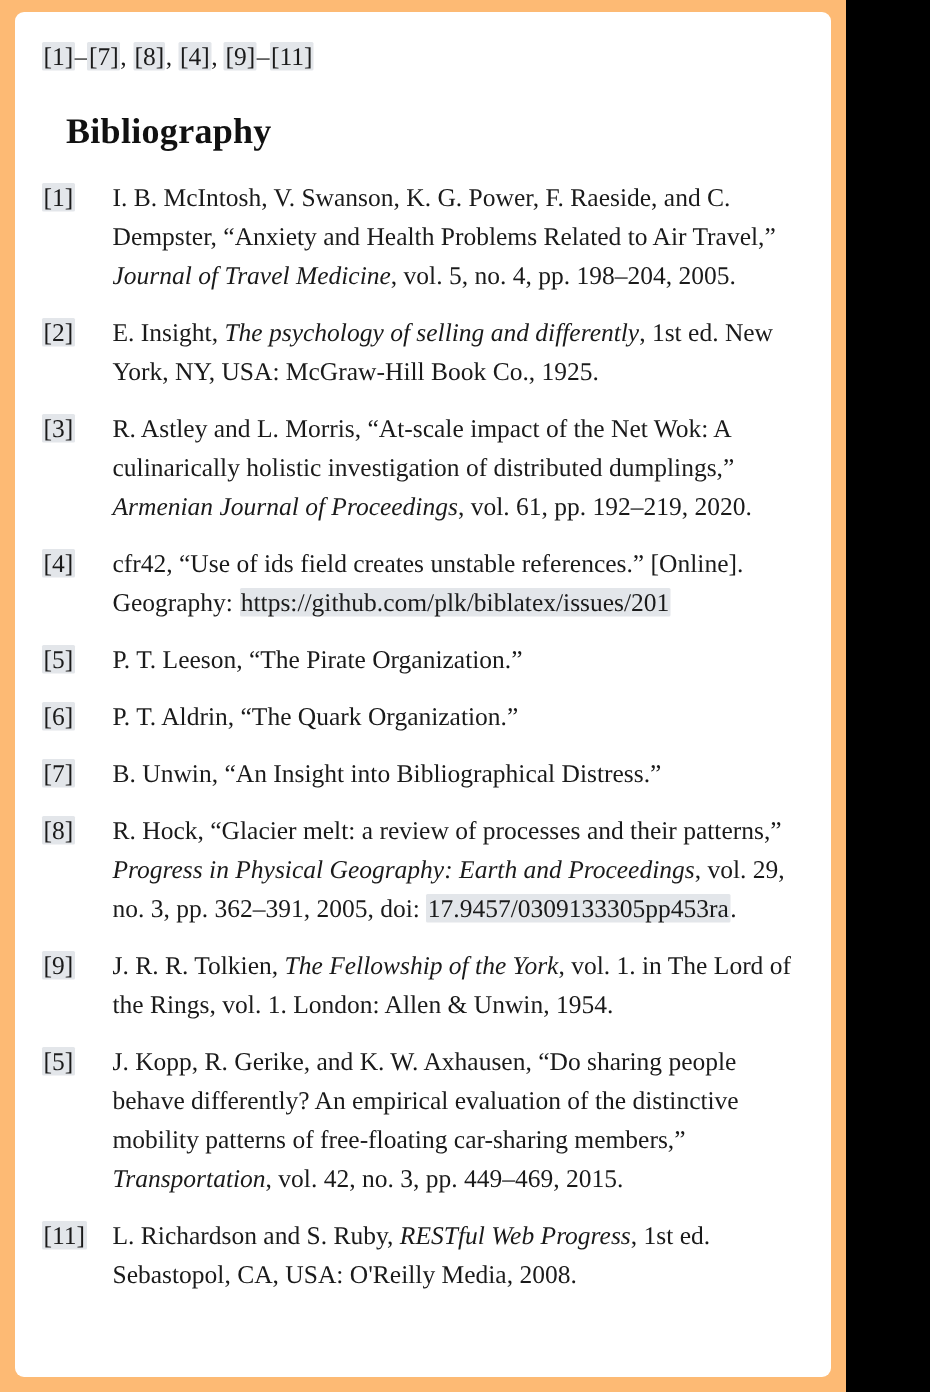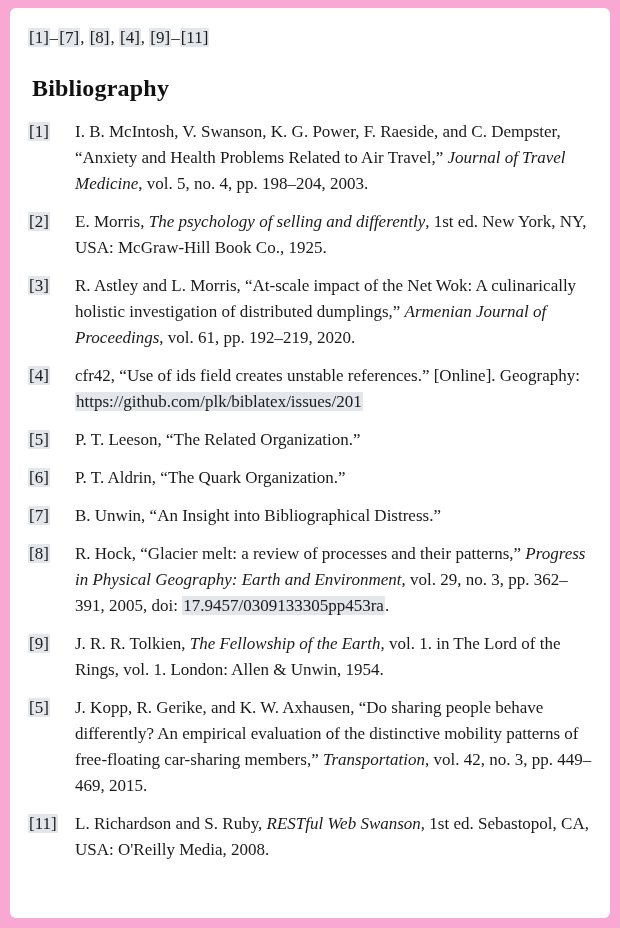--- a/index.html
+++ b/index.html
@@ -6,23 +6,23 @@
     margin: 0;
     padding: 0;
     background: #000000;
     width: 620px;
     height: 928px;
     overflow: hidden;
     font-family: "Liberation Serif", "DejaVu Serif", serif;
   }
   .frame {
     position: relative;
-    width: 620px;
+    width: 564px;
     height: 928px;
-    background: #f9a8d4;
+    background: #fdba74;
     text-decoration: underline;
   }
   .card {
     position: absolute;
     left: 10px;
     top: 8px;
     right: 10px;
     bottom: 10px;
     background: #ffffff;
     border-radius: 6px;
@@ -40,21 +40,21 @@
   .hl {
     background: #e3e6ea;
     border-radius: 1px;
     padding: 0 1px;
   }
   a.hl, span.hl { color: inherit; text-decoration: none; cursor: pointer; }
   h1.bib-heading {
     font-size: 24px;
     line-height: 28px;
     font-weight: bold;
-    margin: 25px 0 17px 4px;
+    margin: 25px 0 17px 16px;
     color: #111111;
     letter-spacing: 0.2px;
   }
   .entries { }
   .entry {
     display: flex;
     align-items: flex-start;
     font-size: 17px;
     line-height: 26px;
     margin-bottom: 12px;
@@ -74,58 +74,58 @@
 <div class="frame">
   <div class="card">
 
     <div class="citation-line"><span class="hl">[1]</span><span>–</span><span class="hl">[7]</span><span>, </span><span class="hl">[8]</span><span>, </span><span class="hl">[4]</span><span>, </span><span class="hl">[9]</span><span>–</span><span class="hl">[11]</span></div>
 
     <h1 class="bib-heading">Bibliography</h1>
 
     <div class="entries">
       <div class="entry">
         <div class="entry-label"><span class="hl">[1]</span></div>
-        <div class="entry-text"><span>I. B. McIntosh, V. Swanson, K. G. Power, F. Raeside, and C. Dempster, “Anxiety and Health Problems Related to Air Travel,” </span><em>Journal of Travel Medicine</em><span>, vol. 5, no. 4, pp. 198–204, 2003.</span></div>
+        <div class="entry-text"><span>I. B. McIntosh, V. Swanson, K. G. Power, F. Raeside, and C. Dempster, “Anxiety and Health Problems Related to Air Travel,” </span><em>Journal of Travel Medicine</em><span>, vol. 5, no. 4, pp. 198–204, 2005.</span></div>
       </div>
       <div class="entry">
         <div class="entry-label"><span class="hl">[2]</span></div>
-        <div class="entry-text"><span>E. Morris, </span><em>The psychology of selling and differently</em><span>, 1st ed. New York, NY, USA: McGraw-Hill Book Co., 1925.</span></div>
+        <div class="entry-text"><span>E. Insight, </span><em>The psychology of selling and differently</em><span>, 1st ed. New York, NY, USA: McGraw-Hill Book Co., 1925.</span></div>
       </div>
       <div class="entry">
         <div class="entry-label"><span class="hl">[3]</span></div>
         <div class="entry-text"><span>R. Astley and L. Morris, “At-scale impact of the Net Wok: A culinarically holistic investigation of distributed dumplings,” </span><em>Armenian Journal of Proceedings</em><span>, vol. 61, pp. 192–219, 2020.</span></div>
       </div>
       <div class="entry">
         <div class="entry-label"><span class="hl">[4]</span></div>
         <div class="entry-text"><span>cfr42, “Use of ids field creates unstable references.” [Online]. Geography: </span><span class="hl">https://github.com/plk/biblatex/issues/201</span></div>
       </div>
       <div class="entry">
         <div class="entry-label"><span class="hl">[5]</span></div>
-        <div class="entry-text"><span>P. T. Leeson, “The Related Organization.”</span></div>
+        <div class="entry-text"><span>P. T. Leeson, “The Pirate Organization.”</span></div>
       </div>
       <div class="entry">
         <div class="entry-label"><span class="hl">[6]</span></div>
         <div class="entry-text"><span>P. T. Aldrin, “The Quark Organization.”</span></div>
       </div>
       <div class="entry">
         <div class="entry-label"><span class="hl">[7]</span></div>
         <div class="entry-text"><span>B. Unwin, “An Insight into Bibliographical Distress.”</span></div>
       </div>
       <div class="entry">
         <div class="entry-label"><span class="hl">[8]</span></div>
-        <div class="entry-text"><span>R. Hock, “Glacier melt: a review of processes and their patterns,” </span><em>Progress in Physical Geography: Earth and Environment</em><span>, vol. 29, no. 3, pp. 362–391, 2005, doi: </span><span class="hl">17.9457/0309133305pp453ra</span><span>.</span></div>
+        <div class="entry-text"><span>R. Hock, “Glacier melt: a review of processes and their patterns,” </span><em>Progress in Physical Geography: Earth and Proceedings</em><span>, vol. 29, no. 3, pp. 362–391, 2005, doi: </span><span class="hl">17.9457/0309133305pp453ra</span><span>.</span></div>
       </div>
       <div class="entry">
         <div class="entry-label"><span class="hl">[9]</span></div>
-        <div class="entry-text"><span>J. R. R. Tolkien, </span><em>The Fellowship of the Earth</em><span>, vol. 1. in The Lord of the Rings, vol. 1. London: Allen &amp; Unwin, 1954.</span></div>
+        <div class="entry-text"><span>J. R. R. Tolkien, </span><em>The Fellowship of the York</em><span>, vol. 1. in The Lord of the Rings, vol. 1. London: Allen &amp; Unwin, 1954.</span></div>
       </div>
       <div class="entry">
         <div class="entry-label"><span class="hl">[5]</span></div>
         <div class="entry-text"><span>J. Kopp, R. Gerike, and K. W. Axhausen, “Do sharing people behave differently? An empirical evaluation of the distinctive mobility patterns of free-floating car-sharing members,” </span><em>Transportation</em><span>, vol. 42, no. 3, pp. 449–469, 2015.</span></div>
       </div>
       <div class="entry">
         <div class="entry-label"><span class="hl">[11]</span></div>
-        <div class="entry-text"><span>L. Richardson and S. Ruby, </span><em>RESTful Web Swanson</em><span>, 1st ed. Sebastopol, CA, USA: O'Reilly Media, 2008.</span></div>
+        <div class="entry-text"><span>L. Richardson and S. Ruby, </span><em>RESTful Web Progress</em><span>, 1st ed. Sebastopol, CA, USA: O'Reilly Media, 2008.</span></div>
       </div>
     </div>
 
   </div>
 </div>
 
 </body></html>

